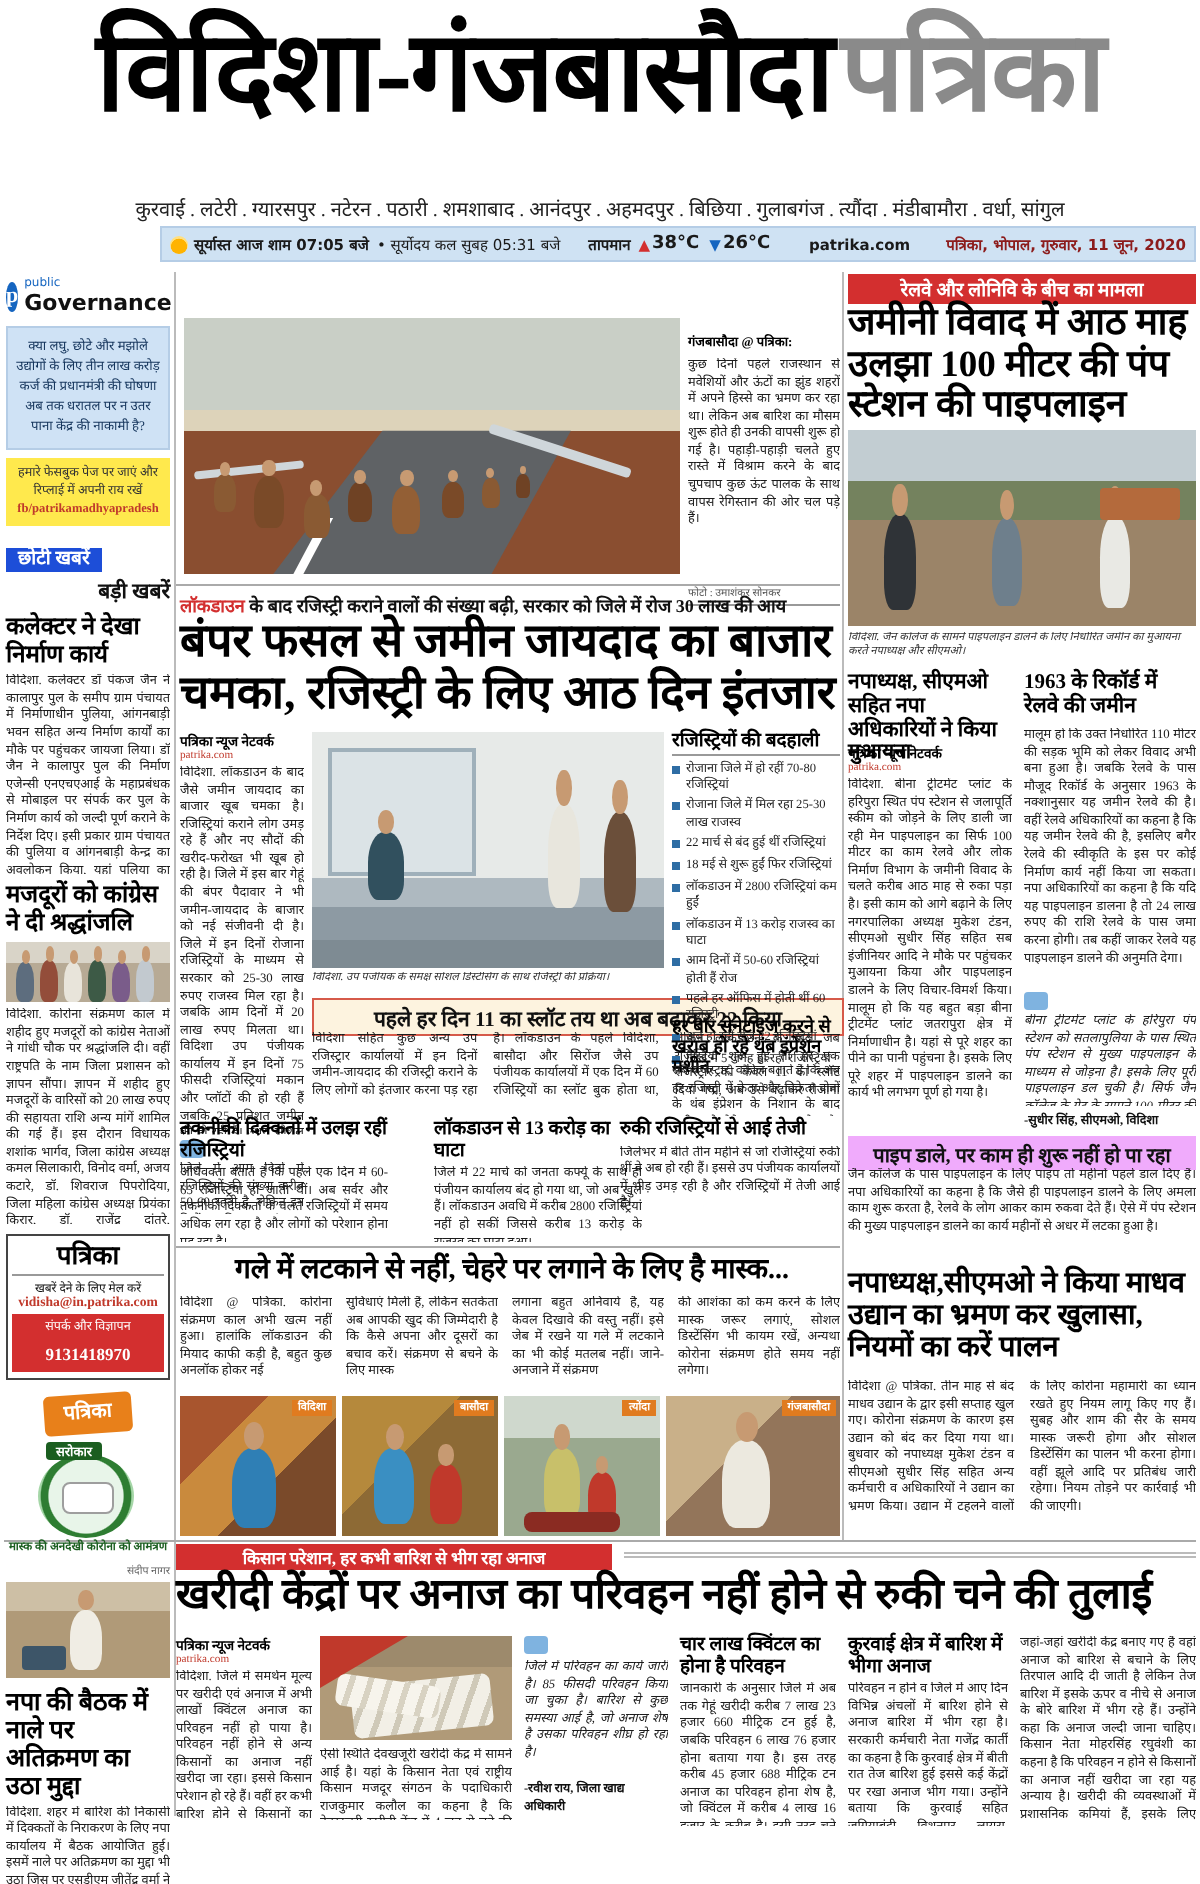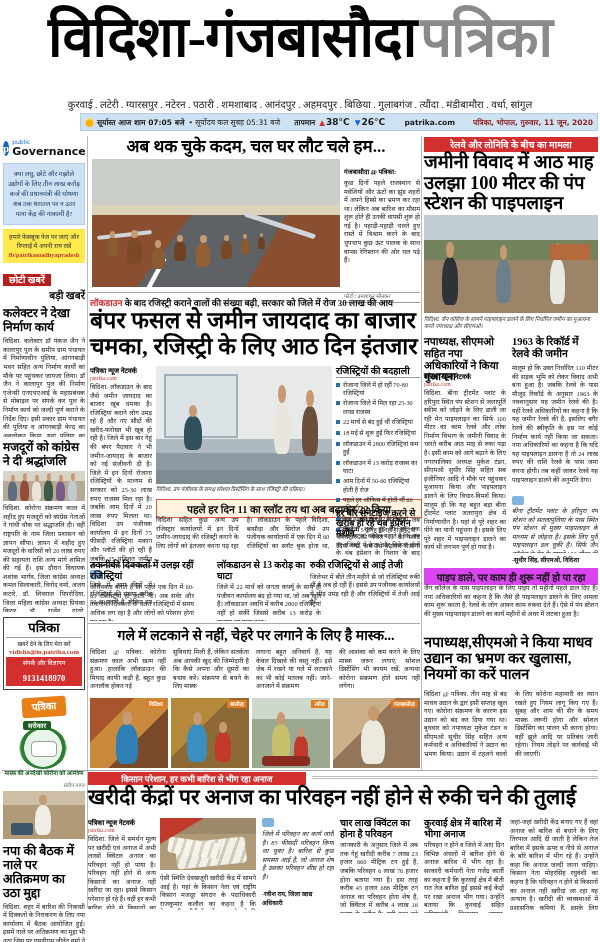--- a/index.html
+++ b/index.html
@@ -64,21 +64,21 @@
         <span class="sans" style="display:block;font-size:6px;color:#1565c0;">public</span>
         <span class="sans" style="display:block;font-size:11px;font-weight:bold;color:#111;">Governance</span>
       </span>
     </div>
     <div style="margin-top:5px;background:#cfe2f5;border:1px solid #b5cde6;padding:5px 4px;font-size:6.6px;line-height:1.5;text-align:center;color:#15355c;height:50px;overflow:hidden;">क्या लघु, छोटे और मझोले उद्योगों के लिए तीन लाख करोड़ कर्ज की प्रधानमंत्री की घोषणा अब तक धरातल पर न उतर पाना केंद्र की नाकामी है?</div>
     <div style="margin-top:4px;background:#ffe94d;padding:4px;font-size:6.3px;line-height:1.4;text-align:center;color:#333;">
       <span>हमारे फेसबुक पेज पर जाएं और रिप्लाई में अपनी राय रखें</span>
       <span style="display:block;color:#c0392b;font-weight:bold;">fb/patrikamadhyapradesh</span>
     </div>
     <div style="margin-top:6px;">
-      <span style="background:#b91c1c;color:#fff;font-weight:bold;font-size:9.5px;padding:1px 6px;">छोटी खबरें</span>
+      <span style="background:#1d4ed8;color:#fff;font-weight:bold;font-size:9.5px;padding:1px 6px;">छोटी खबरें</span>
       <div style="text-align:right;font-weight:bold;font-size:10.5px;margin-top:1px;">बड़ी खबरें</div>
     </div>
     <div class="hl" style="font-size:12px;margin-top:5px;">कलेक्टर ने देखा निर्माण कार्य</div>
     <div class="b" style="margin-top:3px;height:100px;">विदिशा. कलेक्टर डॉ पंकज जैन ने कालापुर पुल के समीप ग्राम पंचायत में निर्माणाधीन पुलिया, आंगनबाड़ी भवन सहित अन्य निर्माण कार्यों का मौके पर पहुंचकर जायजा लिया। डॉ जैन ने कालापुर पुल की निर्माण एजेन्सी एनएचएआई के महाप्रबंधक से मोबाइल पर संपर्क कर पुल के निर्माण कार्य को जल्दी पूर्ण कराने के निर्देश दिए। इसी प्रकार ग्राम पंचायत की पुलिया व आंगनबाड़ी केन्द्र का अवलोकन किया, यहां पुलिया का निर्माण तीन दिन में पूर्ण कराने के निर्देश अधिकारियों को दिए हैं।</div>
     <div class="hl" style="font-size:12px;margin-top:4px;">मजदूरों को कांग्रेस ने दी श्रद्धांजलि</div>
     <div class="photo" style="position:relative;width:82px;height:30px;margin-top:3px;background:linear-gradient(#d9d4c8 0 35%,#b7aa95 35% 100%);">
       <div class="per" style="left:5px;bottom:0;width:9px;height:20px;background:#5d6d7e;"></div>
       <div class="per" style="left:17px;bottom:0;width:9px;height:21px;background:#934d3a;"></div>
       <div class="per" style="left:29px;bottom:0;width:9px;height:20px;background:#e8e4da;"></div>
       <div class="per" style="left:41px;bottom:0;width:9px;height:21px;background:#3d5a46;"></div>
@@ -105,21 +105,20 @@
     </div>
     <div style="font-size:5.3px;color:#666;text-align:right;margin-top:6px;">संदीप नागर</div>
     <div class="photo" style="position:relative;width:82px;height:48px;margin-top:2px;background:linear-gradient(#cdbfa5 0 30%,#b09a78 30% 100%);">
       <div class="per" style="left:32px;bottom:4px;width:16px;height:30px;background:#f0ede4;"></div>
       <div style="position:absolute;left:8px;bottom:4px;width:22px;height:12px;background:#3d5568;border-radius:2px;"></div>
     </div>
     <div class="hl" style="font-size:12.5px;margin-top:5px;">नपा की बैठक में नाले पर अतिक्रमण का उठा मुद्दा</div>
     <div class="b" style="margin-top:3px;height:108px;">विदिशा. शहर में बारिश की निकासी में दिक्कतों के निराकरण के लिए नपा कार्यालय में बैठक आयोजित हुई। इसमें नाले पर अतिक्रमण का मुद्दा भी उठा जिस पर एसडीएम जीतेंद्र वर्मा ने निराकरण के निर्देश दिए हैं। बैठक में एसडीएम ने नपा की तैयारियों की समीक्षा की। इस दौरान कार्यपालन यंत्री ने नाले पर अतिक्रमण का मुद्दा उठाया। कहा कि हर वार्ड में नाले-नालियों की सफाई का कार्य जारी है। वहीं नपा में कंट्रोल रूम भी संचालित रहेगा जहां जलभराव व अन्य बाढ़ संबंधी सूचना पर तत्काल दल पहुंचकर समस्या को हल करेगा।</div>
   </div>
 
-  <div class="abs hl" style="left:90px;top:137px;width:332px;text-align:center;font-size:17px;">अब थक चुके कदम, चल घर लौट चले हम...</div>
   <div class="abs photo" style="left:92px;top:159px;width:248px;height:128px;background:linear-gradient(#c9cfc6 0 36%,#ddd3ba 36% 44%,#8a4e30 44% 100%);">
     <div style="position:absolute;left:0;top:44%;width:100%;height:56%;background:#5f6265;clip-path:polygon(18% 100%,62% 100%,78% 0,40% 0);"></div>
     <div style="position:absolute;left:61%;top:50%;width:30%;height:5px;background:#cfd6da;transform:rotate(18deg);border-radius:2px;"></div>
     <div style="position:absolute;left:2%;top:58%;width:22%;height:4px;background:#cfd6da;transform:rotate(-6deg);border-radius:2px;"></div>
     <div style="position:absolute;left:24%;top:78%;width:5px;height:36px;background:#fff;transform:skewX(-28deg);"></div>
     <div class="per" style="left:14%;bottom:18%;width:15px;height:26px;background:#7a4a28;"></div>
     <div class="per" style="left:24%;bottom:14%;width:13px;height:22px;background:#8a5a33;"></div>
     <div class="per" style="left:33%;bottom:20%;width:12px;height:20px;background:#6f4224;"></div>
     <div class="per" style="left:42%;bottom:16%;width:14px;height:24px;background:#935f35;"></div>
     <div class="per" style="left:52%;bottom:22%;width:11px;height:18px;background:#7a4a28;"></div>
@@ -148,21 +147,21 @@
     <div class="byl">पत्रिका न्यूज नेटवर्क</div>
     <div class="site">patrika.com</div>
     <div class="b" style="height:178px;margin-top:2px;">विदिशा. बीना ट्रीटमेंट प्लांट के हरिपुरा स्थित पंप स्टेशन से जलापूर्ति स्कीम को जोड़ने के लिए डाली जा रही मेन पाइपलाइन का सिर्फ 100 मीटर का काम रेलवे और लोक निर्माण विभाग के जमीनी विवाद के चलते करीब आठ माह से रुका पड़ा है। इसी काम को आगे बढ़ाने के लिए नगरपालिका अध्यक्ष मुकेश टंडन, सीएमओ सुधीर सिंह सहित सब इंजीनियर आदि ने मौके पर पहुंचकर मुआयना किया और पाइपलाइन डालने के लिए विचार-विमर्श किया। मालूम हो कि यह बहुत बड़ा बीना ट्रीटमेंट प्लांट जतरापुरा क्षेत्र में निर्माणाधीन है। यहां से पूरे शहर का पीने का पानी पहुंचना है। इसके लिए पूरे शहर में पाइपलाइन डालने का कार्य भी लगभग पूर्ण हो गया है।</div>
   </div>
   <div class="abs" style="left:512px;top:364px;width:86px;">
     <div class="b" style="height:128px;">मालूम हो कि उक्त निर्धारित 110 मीटर की सड़क भूमि को लेकर विवाद अभी बना हुआ है। जबकि रेलवे के पास मौजूद रिकॉर्ड के अनुसार 1963 के नक्शानुसार यह जमीन रेलवे की है। वहीं रेलवे अधिकारियों का कहना है कि यह जमीन रेलवे की है, इसलिए बगैर रेलवे की स्वीकृति के इस पर कोई निर्माण कार्य नहीं किया जा सकता। नपा अधिकारियों का कहना है कि यदि यह पाइपलाइन डालना है तो 24 लाख रुपए की राशि रेलवे के पास जमा करना होगी। तब कहीं जाकर रेलवे यह पाइपलाइन डालने की अनुमति देगा।</div>
     <div class="quote-ic" style="margin:4px 0 2px;"></div>
     <div class="b" style="height:46px;font-style:italic;">बीना ट्रीटमेंट प्लांट के हरिपुरा पंप स्टेशन को सतलापुलिया के पास स्थित पंप स्टेशन से मुख्य पाइपलाइन के माध्यम से जोड़ना है। इसके लिए पूरी पाइपलाइन डल चुकी है। सिर्फ जैन कॉलेज के गेट के सामने 100 मीटर की जगह पर रेलवे और लोनिवि के बीच विवाद चल रहा है। रेलवे उक्त जमीन को अपना बताकर काम नहीं करने दे रहा। इसके लिए 24 लाख रुपए जमा करने पर पाइपलाइन डालने की बात रेलवे कह रहा है। जिस पर विचार किया जा रहा है।</div>
     <div style="font-size:6.3px;font-weight:bold;margin-top:2px;">-सुधीर सिंह, सीएमओ, विदिशा</div>
   </div>
-  <div class="abs" style="left:424px;top:568px;width:174px;background:#d946ef;font-weight:bold;font-size:10px;text-align:center;padding:1.5px 0;">पाइप डाले, पर काम ही शुरू नहीं हो पा रहा</div>
+  <div class="abs" style="left:424px;top:568px;width:174px;background:#f0abfc;font-weight:bold;font-size:10px;text-align:center;padding:1.5px 0;">पाइप डाले, पर काम ही शुरू नहीं हो पा रहा</div>
   <div class="abs b" style="left:424px;top:584px;width:174px;height:36px;">जैन कॉलेज के पास पाइपलाइन के लिए पाइप तो महीनों पहले डाल दिए हैं। नपा अधिकारियों का कहना है कि जैसे ही पाइपलाइन डालने के लिए अमला काम शुरू करता है, रेलवे के लोग आकर काम रुकवा देते हैं। ऐसे में पंप स्टेशन की मुख्य पाइपलाइन डालने का कार्य महीनों से अधर में लटका हुआ है।</div>
 
   <div class="abs" style="left:90px;top:296px;width:332px;font-size:9px;font-weight:bold;">
     <span style="color:#d32f2f;">लॉकडाउन</span><span> के बाद रजिस्ट्री कराने वालों की संख्या बढ़ी, सरकार को जिले में रोज 30 लाख की आय</span>
   </div>
   <div class="abs hl" style="left:90px;top:308px;width:332px;font-size:23px;">बंपर फसल से जमीन जायदाद का बाजार चमका, रजिस्ट्री के लिए आठ दिन इंतजार</div>
   <div class="abs" style="left:90px;top:366px;width:62px;">
     <div class="byl">पत्रिका न्यूज नेटवर्क</div>
     <div class="site">patrika.com</div>
     <div class="b" style="height:184px;margin-top:2px;">विदिशा. लॉकडाउन के बाद जैसे जमीन जायदाद का बाजार खूब चमका है। रजिस्ट्रियां कराने लोग उमड़ रहे हैं और नए सौदों की खरीद-फरोख्त भी खूब हो रही है। जिले में इस बार गेहूं की बंपर पैदावार ने भी जमीन-जायदाद के बाजार को नई संजीवनी दी है। जिले में इन दिनों रोजाना रजिस्ट्रियों के माध्यम से सरकार को 25-30 लाख रुपए राजस्व मिल रहा है। जबकि आम दिनों में 20 लाख रुपए मिलता था। विदिशा उप पंजीयक कार्यालय में इन दिनों 75 फीसदी रजिस्ट्रियां मकान और प्लॉटों की हो रही हैं जबकि 25 प्रतिशत जमीन की हो रही हैं। उधर, सोशल डिस्टेंसिंग के नियमों को देखते हुए उप पंजीयक कार्यालयों में एक दिन में होने वाली रजिस्ट्रियों की संख्या घट जाने से लोग परेशान हैं।</div>

